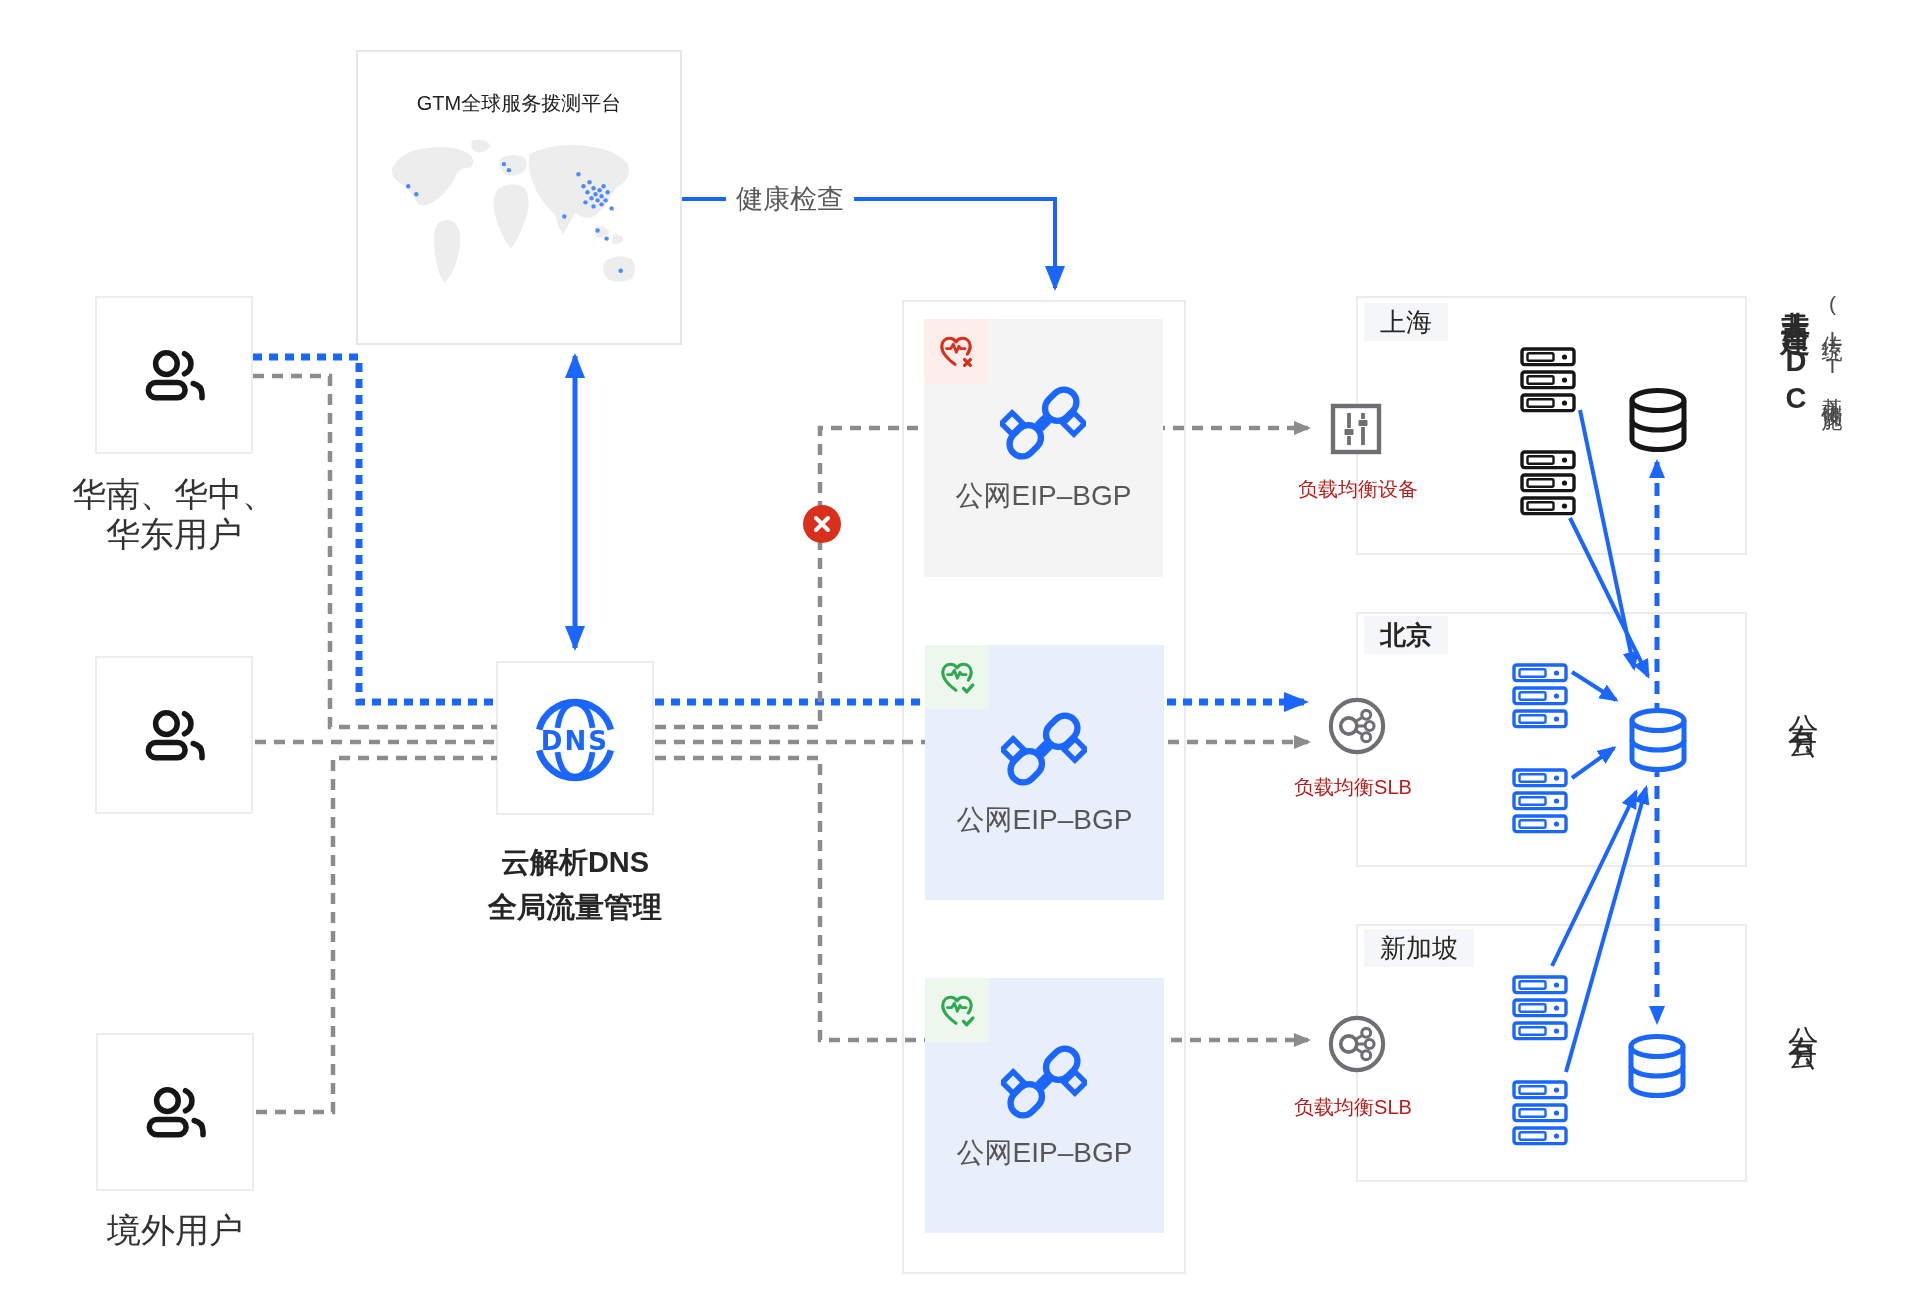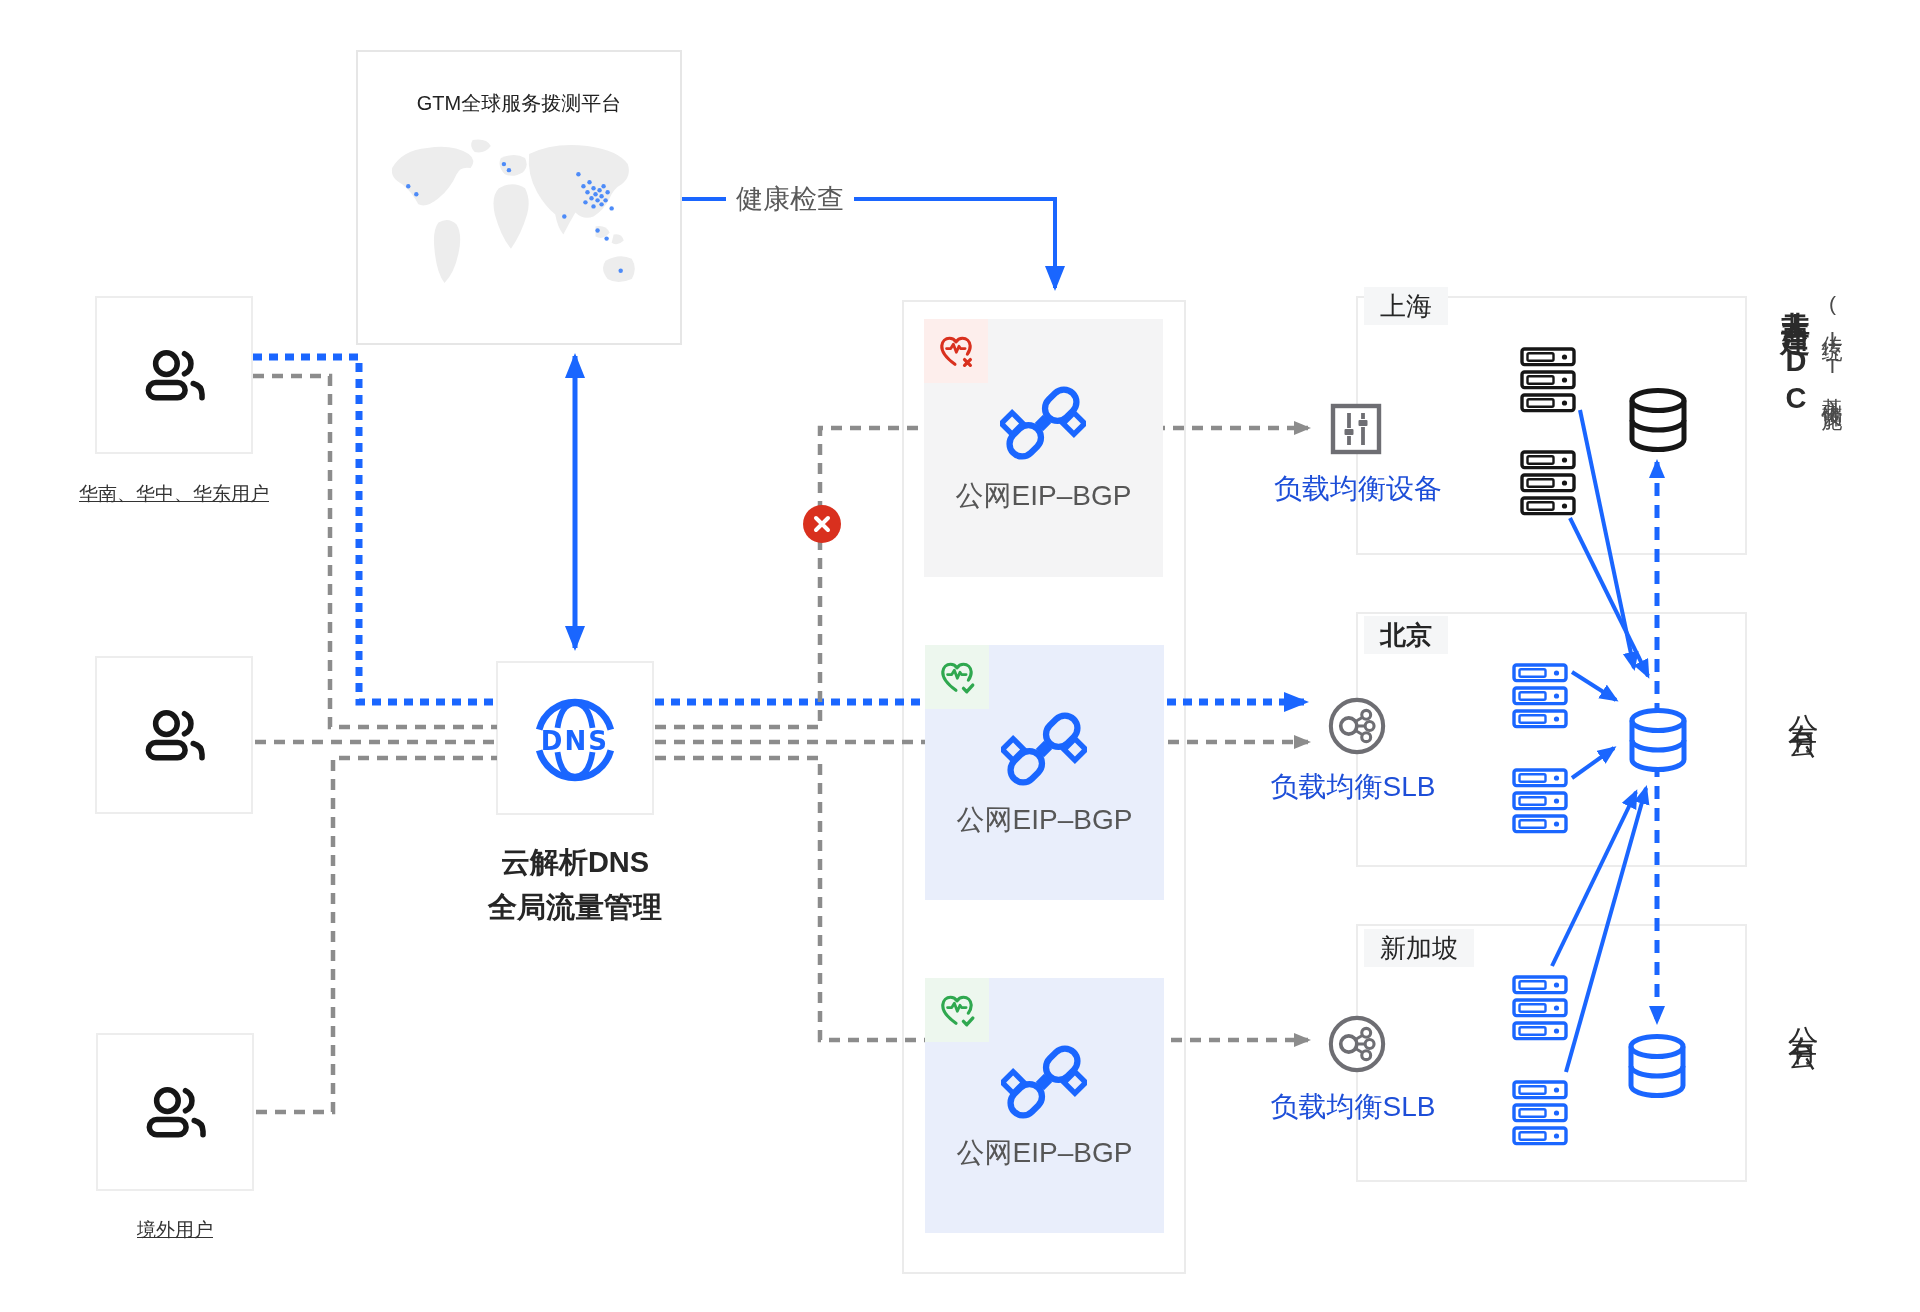--- a/index.html
+++ b/index.html
@@ -3,24 +3,24 @@
 <meta charset="utf-8">
 <style>
   html,body{margin:0;padding:0;background:#fff;}
   body{font-family:"Liberation Sans","DejaVu Sans",sans-serif;}
   #canvas{position:relative;width:1920px;height:1312px;background:#fff;overflow:hidden;}
   .box{position:absolute;background:#fff;border:2px solid #ededed;box-sizing:border-box;z-index:1;}
   #connectors{position:absolute;left:0;top:0;z-index:2;pointer-events:none;}
   .c{position:absolute;z-index:3;}
   .lbl{position:absolute;z-index:3;text-align:center;color:#333;}
   .title{font-size:20px;color:#222;}
-  .userlbl{font-size:19px;line-height:40px;color:#333;text-decoration:underline;}
+  .userlbl{font-size:34px;line-height:40px;color:#333;}
   .dnslbl{font-size:29px;font-weight:600;color:#262626;line-height:40px;}
   .eiplbl{font-size:28px;color:#565656;line-height:36px;}
-  .graylbl{font-size:28px;color:#1d4ed8;line-height:36px;}
+  .graylbl{font-size:20px;color:#b91c1c;line-height:36px;}
   .hclbl{font-size:27px;color:#595959;line-height:38px;background:#fff;padding:0 10px;}
   .tab{position:absolute;z-index:3;background:#f5f6f7;color:#262626;font-size:26px;line-height:34px;padding:2px 16px;}
   .innerbox{position:absolute;z-index:3;}
   .badge{position:absolute;z-index:4;width:64px;height:64px;display:flex;align-items:center;justify-content:center;}
   .badge-red{background:#fdeeec;color:#d9301e;}
   .badge-green{background:#edf7ee;color:#2fa84f;}
   .vtext{position:absolute;z-index:3;writing-mode:vertical-rl;text-orientation:upright;}
   .idc{font-size:29px;font-weight:600;color:#2b2b2b;letter-spacing:5px;}
   .idcnote{font-size:21px;color:#4a4a4a;letter-spacing:4px;}
   .cloud{font-size:30px;color:#2b2b2b;letter-spacing:10px;}
@@ -275,21 +275,21 @@
   <svg class="c ic-gray" style="left:1326px;top:695px;" width="62" height="62">
       <use href="#sym-slb"></use>
     </svg>
   <div class="lbl graylbl" style="left:1233px;top:769px;width:240px;">负载均衡SLB</div>
 
   <svg class="c ic-gray" style="left:1326px;top:1013px;" width="62" height="62">
       <use href="#sym-slb"></use>
     </svg>
   <div class="lbl graylbl" style="left:1233px;top:1089px;width:240px;">负载均衡SLB</div>
 
-  <div class="tab" style="left:1364px;top:287px;">上海</div>
+  <div class="tab" style="left:1364px;top:303px;">上海</div>
   <div class="tab" style="left:1364px;top:616px;font-weight:bold;">北京</div>
   <div class="tab" style="left:1364px;top:929px;">新加坡</div>
 
   <svg class="c ic-black" style="left:1520px;top:347px;" width="56" height="66">
       <use href="#sym-stack"></use>
     </svg>
   <svg class="c ic-black" style="left:1520px;top:450px;" width="56" height="66">
       <use href="#sym-stack"></use>
     </svg>
   <svg class="c ic-black" style="left:1626px;top:386px;" width="64" height="68">

